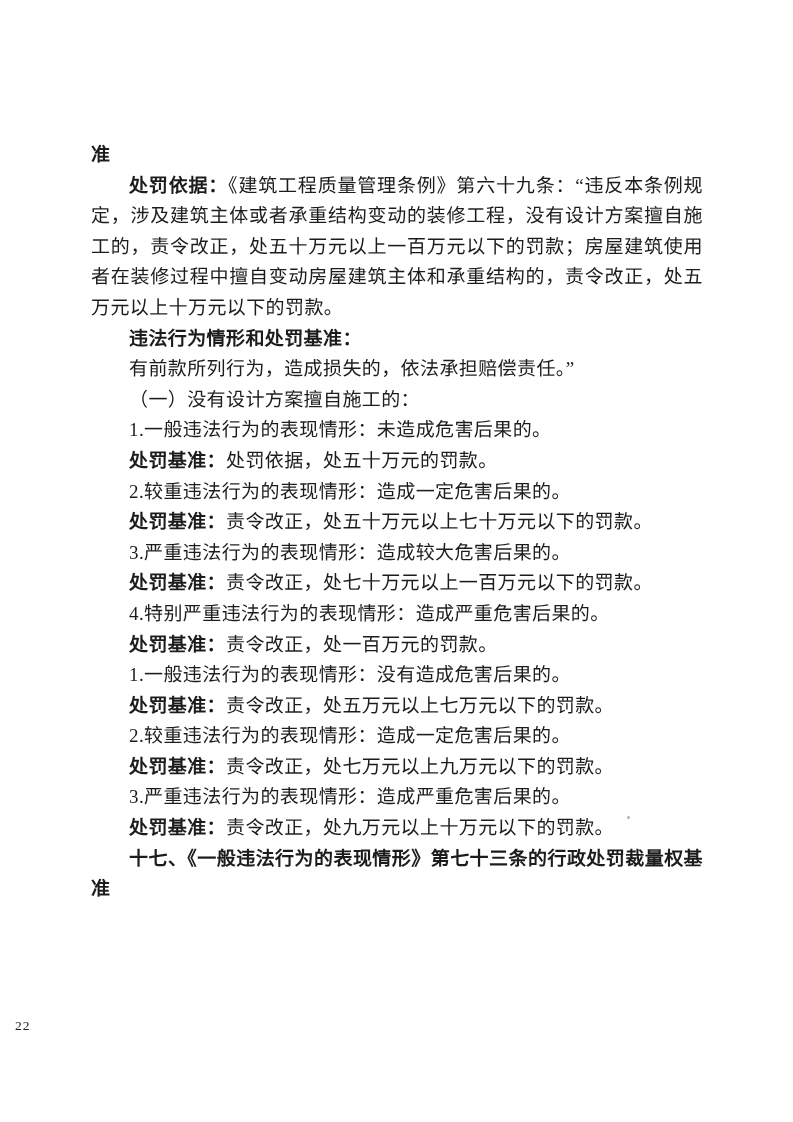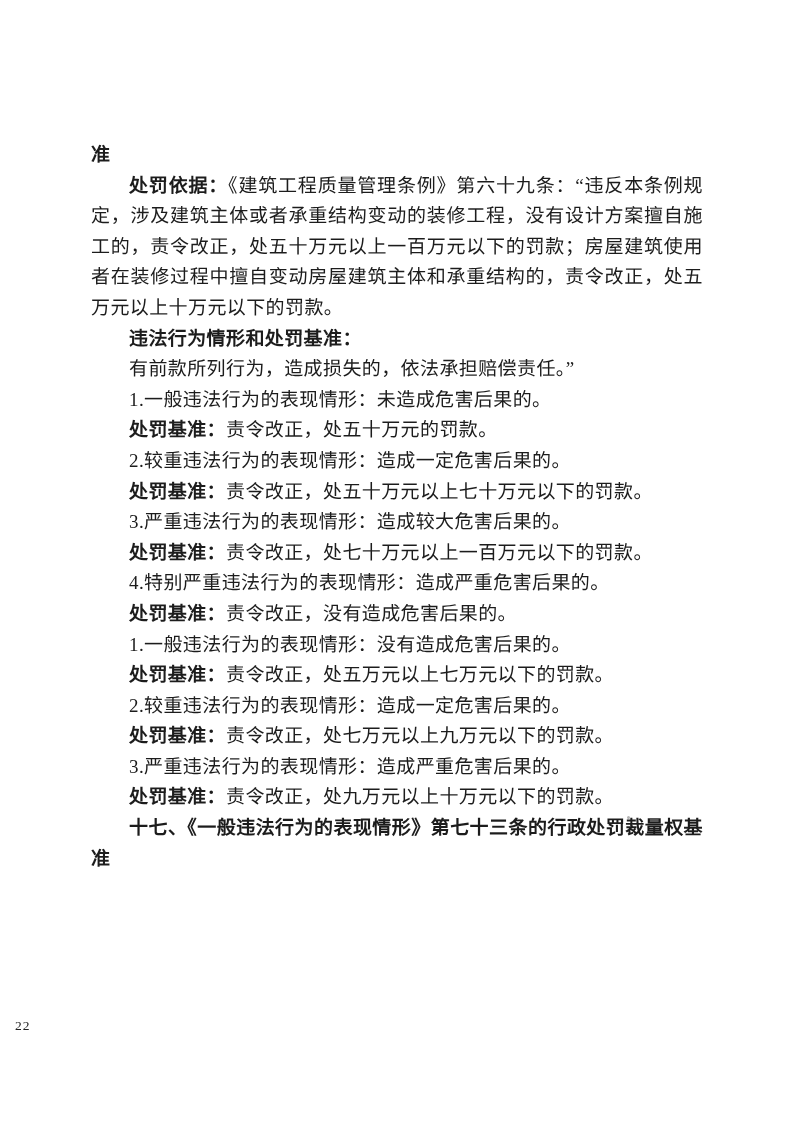--- a/index.html
+++ b/index.html
@@ -69,36 +69,37 @@
   <div class="text-block">
 
     <p class="para noindent bold">准</p>
 
     <p class="para"><span class="bold-prefix">处罚依据：</span><span>《建筑工程质量管理条例》第六十九条：“违反本条例规定，涉及建筑主体或者承重结构变动的装修工程，没有设计方案擅自施工的，责令改正，处五十万元以上一百万元以下的罚款；房屋建筑使用者在装修过程中擅自变动房屋建筑主体和承重结构的，责令改正，处五万元以上十万元以下的罚款。</span></p>
 
     <p class="para bold">违法行为情形和处罚基准：</p>
 
     <p class="para">有前款所列行为，造成损失的，依法承担赔偿责任。”</p>
 
+    <p class="para">（一）没有设计方案擅自施工的：</p>
 
     <p class="para">1.一般违法行为的表现情形：未造成危害后果的。</p>
 
-    <p class="para"><span class="bold-prefix">处罚基准：</span><span>责令改正，处五十万元的罚款。</span></p>
+    <p class="para"><span class="bold-prefix">处罚基准：</span><span>处罚依据，处五十万元的罚款。</span></p>
 
     <p class="para">2.较重违法行为的表现情形：造成一定危害后果的。</p>
 
     <p class="para"><span class="bold-prefix">处罚基准：</span><span>责令改正，处五十万元以上七十万元以下的罚款。</span></p>
 
     <p class="para">3.严重违法行为的表现情形：造成较大危害后果的。</p>
 
     <p class="para"><span class="bold-prefix">处罚基准：</span><span>责令改正，处七十万元以上一百万元以下的罚款。</span></p>
 
     <p class="para">4.特别严重违法行为的表现情形：造成严重危害后果的。</p>
 
-    <p class="para"><span class="bold-prefix">处罚基准：</span><span>责令改正，没有造成危害后果的。</span></p>
+    <p class="para"><span class="bold-prefix">处罚基准：</span><span>责令改正，处一百万元的罚款。</span></p>
 
 
     <p class="para">1.一般违法行为的表现情形：没有造成危害后果的。</p>
 
     <p class="para"><span class="bold-prefix">处罚基准：</span><span>责令改正，处五万元以上七万元以下的罚款。</span></p>
 
     <p class="para">2.较重违法行为的表现情形：造成一定危害后果的。</p>
 
     <p class="para"><span class="bold-prefix">处罚基准：</span><span>责令改正，处七万元以上九万元以下的罚款。</span></p>
 

